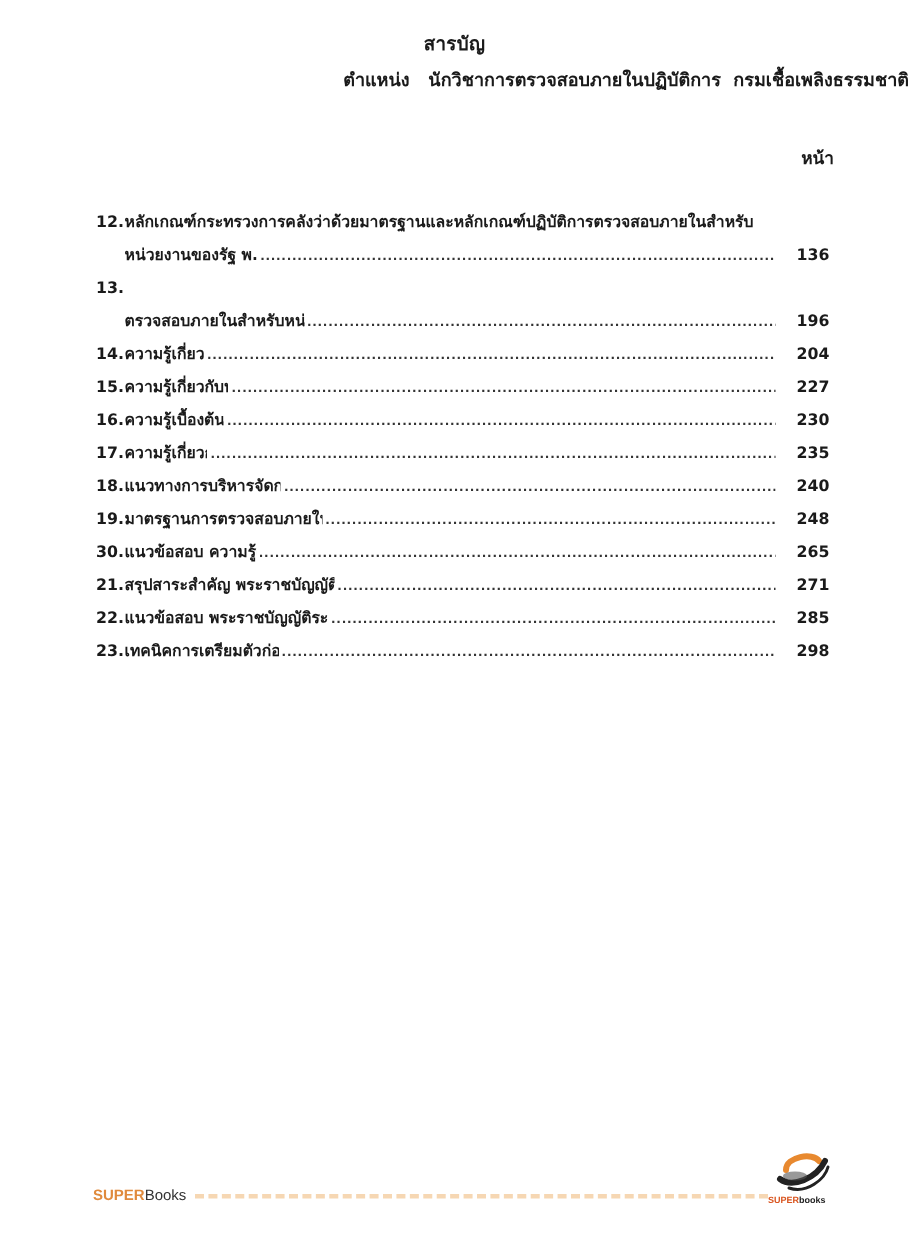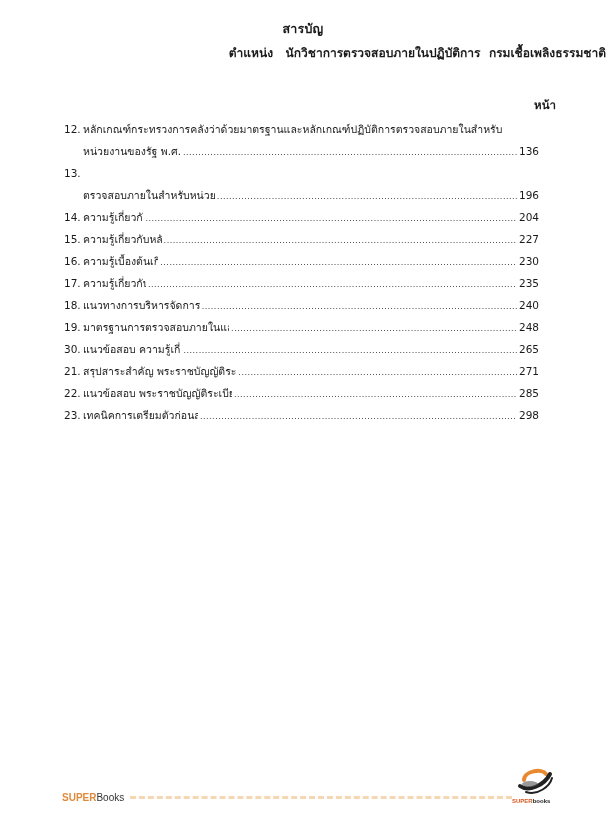--- a/index.html
+++ b/index.html
@@ -37,23 +37,24 @@
     }
     .page-col-header {
       position: absolute;
       top: 96px;
       right: 50px;
       font-size: 11.5px;
       font-weight: bold;
     }
     .toc {
       position: absolute;
-      top: 118px;
+      top: 137px;
       left: 64px;
       width: 489px;
+      font-weight: bold;
     }
     .toc-line {
       height: 22px;
       line-height: 22px;
       font-size: 10.5px;
       position: relative;
       display: flex;
       align-items: baseline;
       white-space: nowrap;
     }
@@ -76,21 +77,21 @@
       color: #333;
       letter-spacing: 0.5px;
       font-size: 8px;
     }
     .toc-leader::before {
       content: "................................................................................................................................................................................................................................................";
     }
     .toc-page {
       flex: 0 0 auto;
       width: 34px;
-      text-align: left;
+      text-align: right;
     }
     .footer {
       position: absolute;
       top: 789px;
       left: 62px;
       width: 450px;
       height: 16px;
       display: flex;
       align-items: center;
     }

